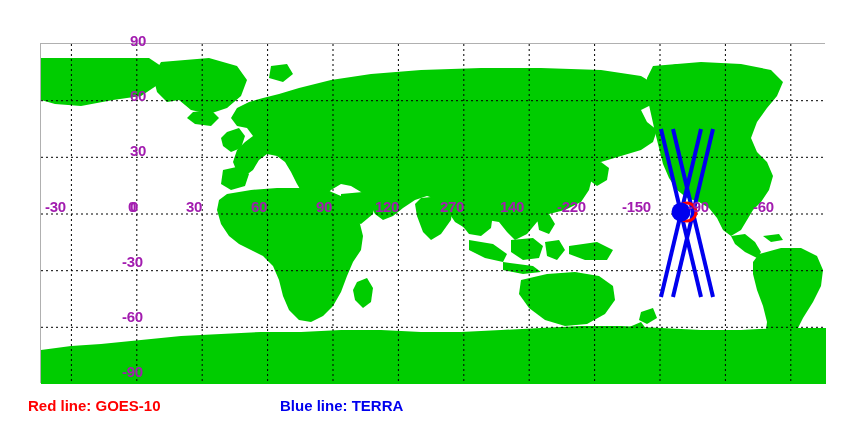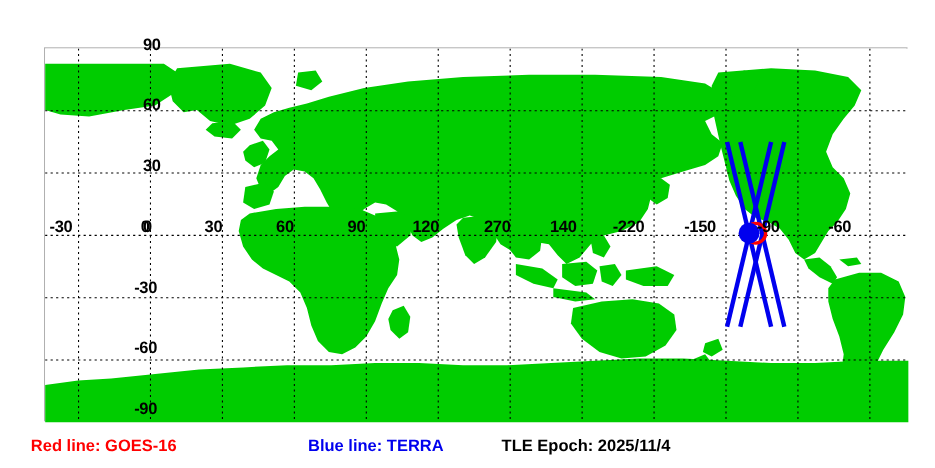--- a/index.html
+++ b/index.html
@@ -41,21 +41,21 @@
     height: 340px;
     display: block;
   }
 
   
   .tick-label {
     position: absolute;
     font-family: "Liberation Sans", sans-serif;
     font-size: 15px;
     font-weight: bold;
-    color: #000000;
+    color: #a21caf;
     white-space: nowrap;
     line-height: 1;
     letter-spacing: -0.3px;
     text-align: right;
   }
   .lat-label { }
   .lon-label { }
 
   
   #legend {
@@ -222,18 +222,17 @@
     <div class="tick-label lon-label" style="left:375px;top:199px;">120</div>
     <div class="tick-label lon-label" style="left:440px;top:199px;">270</div>
     <div class="tick-label lon-label" style="left:500px;top:199px;">140</div>
     <div class="tick-label lon-label" style="left:557px;top:199px;">-220</div>
     <div class="tick-label lon-label" style="left:622px;top:199px;">-150</div>
     <div class="tick-label lon-label" style="left:688px;top:199px;">-90</div>
     <div class="tick-label lon-label" style="left:753px;top:199px;">-60</div>
   </div>
 
   <div id="legend">
-    <div class="legend-entry" id="legend-red">Red line: GOES-16</div>
+    <div class="legend-entry" id="legend-red">Red line: GOES-10</div>
     <div class="legend-entry" id="legend-blue">Blue line: TERRA</div>
-    <div class="legend-entry" id="legend-epoch">TLE Epoch: 2025/11/4</div>
   </div>
 
 </div>
 
 </body></html>

